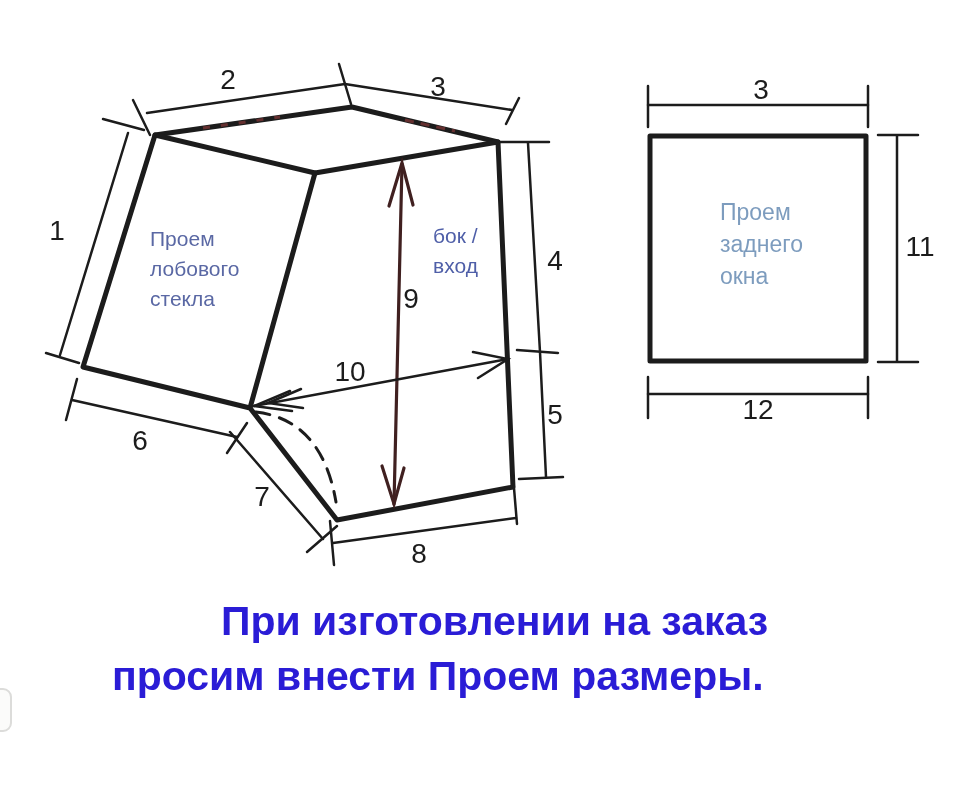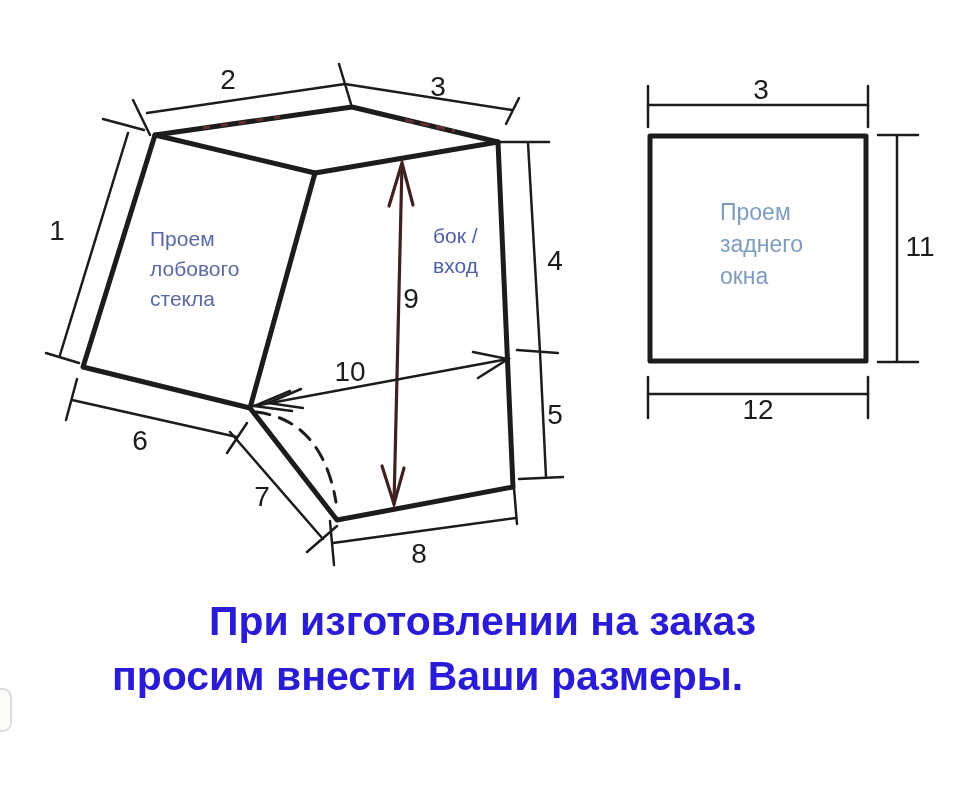--- a/index.html
+++ b/index.html
@@ -25,21 +25,21 @@
   .smudge{stroke:var(--smudge-red);stroke-width:3;fill:none;opacity:.55;}
   .dim-num{font-family:"Liberation Sans",sans-serif;font-size:28px;fill:var(--ink);text-anchor:middle;}
   .panel-label{font-family:"Liberation Sans",sans-serif;font-size:21px;}
   .panel-label.windshield{fill:var(--windshield-blue);}
   .panel-label.side{fill:var(--side-blue);}
   .panel-label.rear{fill:var(--rear-blue);font-size:23px;}
   .caption-line{
     position:absolute;color:var(--caption-blue);
     font-weight:bold;font-size:41px;line-height:46px;white-space:nowrap;
   }
-  .caption-line.l1{left:209px;top:598px;}
+  .caption-line.l1{left:221px;top:598px;}
   .caption-line.l2{left:112px;top:653px;}
   .corner-chip{
     position:absolute;left:-16px;top:688px;width:24px;height:40px;
     border:2px solid var(--corner-gray);border-radius:9px;background:#fbfbfa;
   }
 </style>
 </head>
 <body>
 
 <div class="stage">
@@ -142,17 +142,17 @@
 
       <g>
         <text class="panel-label rear" x="720" y="220">Проем</text>
         <text class="panel-label rear" x="720" y="252">заднего</text>
         <text class="panel-label rear" x="720" y="284">окна</text>
       </g>
     </g>
   </svg>
 
   <div class="caption-line l1">При изготовлении на заказ</div>
-  <div class="caption-line l2">просим внести Ваши размеры.</div>
+  <div class="caption-line l2">просим внести Проем размеры.</div>
 
   <div class="corner-chip"></div>
 
 </div>
 
 </body></html>

